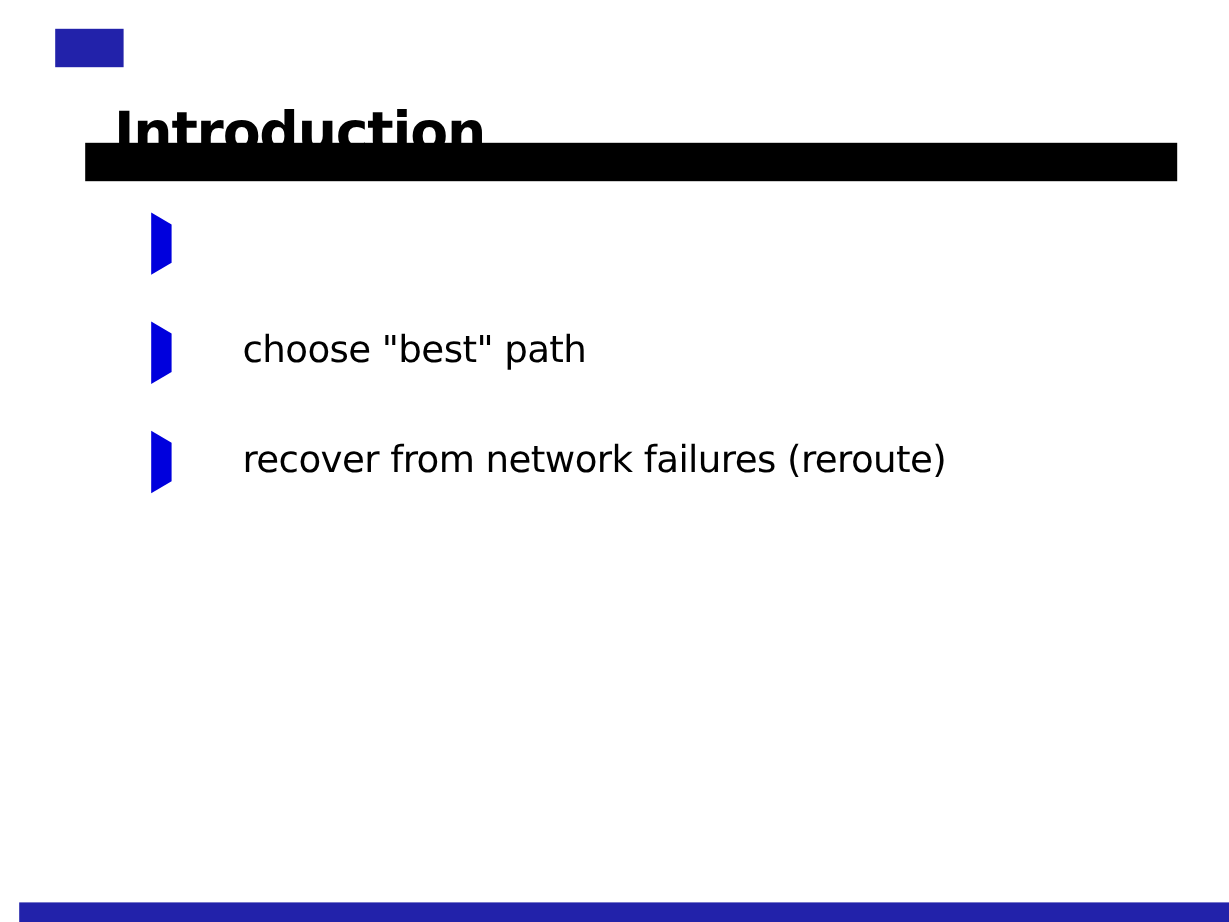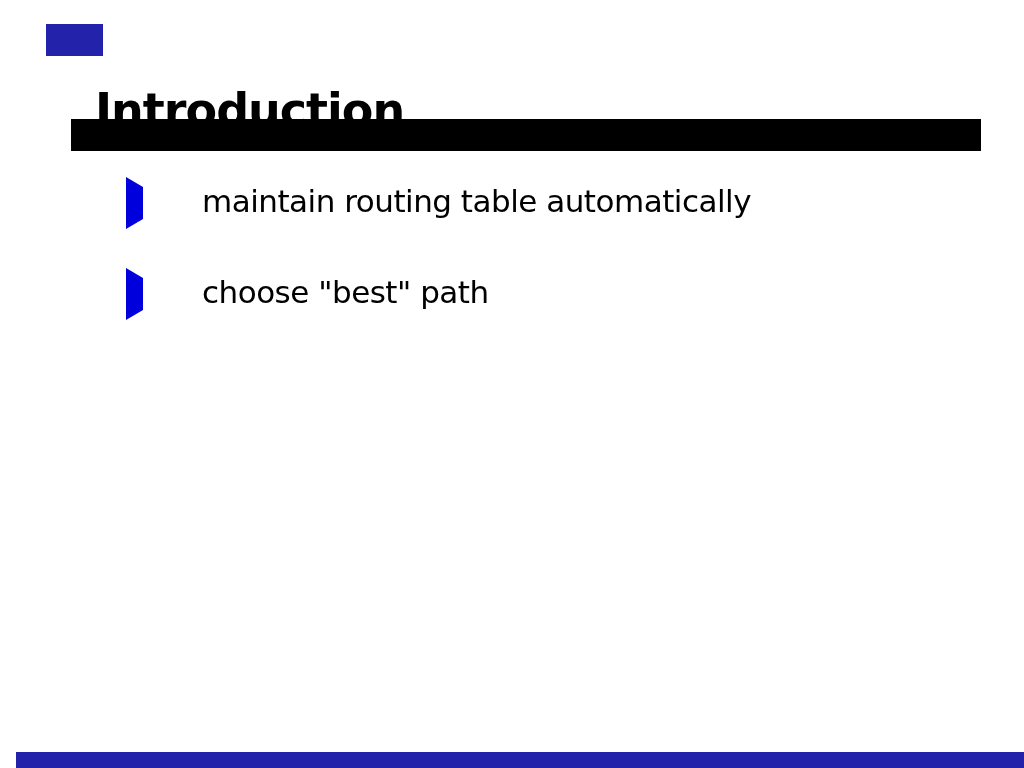--- a/index.html
+++ b/index.html
@@ -83,23 +83,26 @@
 
   <div class="accent-top"></div>
 
   <h1 class="slide-title">Introduction</h1>
 
   <div class="title-rule"></div>
 
   <ul class="bullet-list">
     <li class="bullet-item">
       <span class="tri"></span>
-      <span>maintain routing table automatically</span>
     </li>
     <li class="bullet-item">
       <span class="tri"></span>
       <span>choose "best" path</span>
+    </li>
+    <li class="bullet-item">
+      <span class="tri"></span>
+      <span>recover from network failures (reroute)</span>
     </li>
   </ul>
 
   <div class="footer-bar"></div>
 
 </div>
 
 </body></html>

